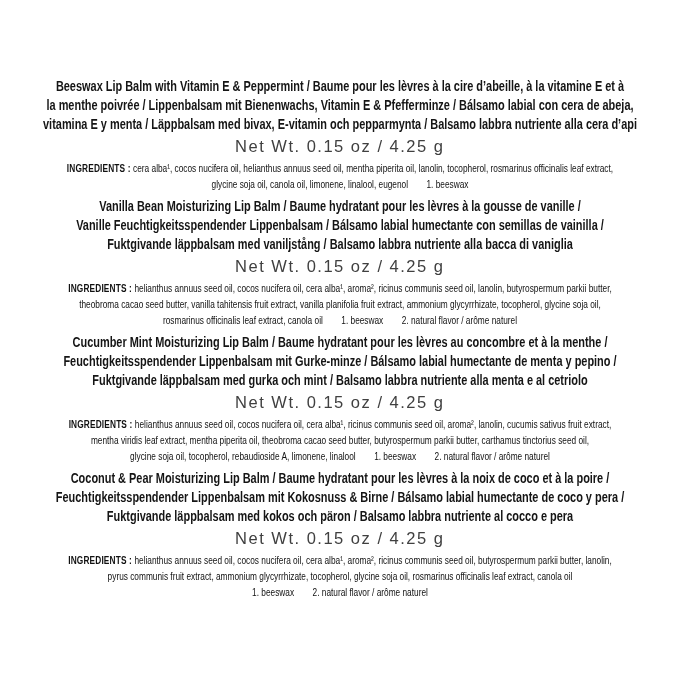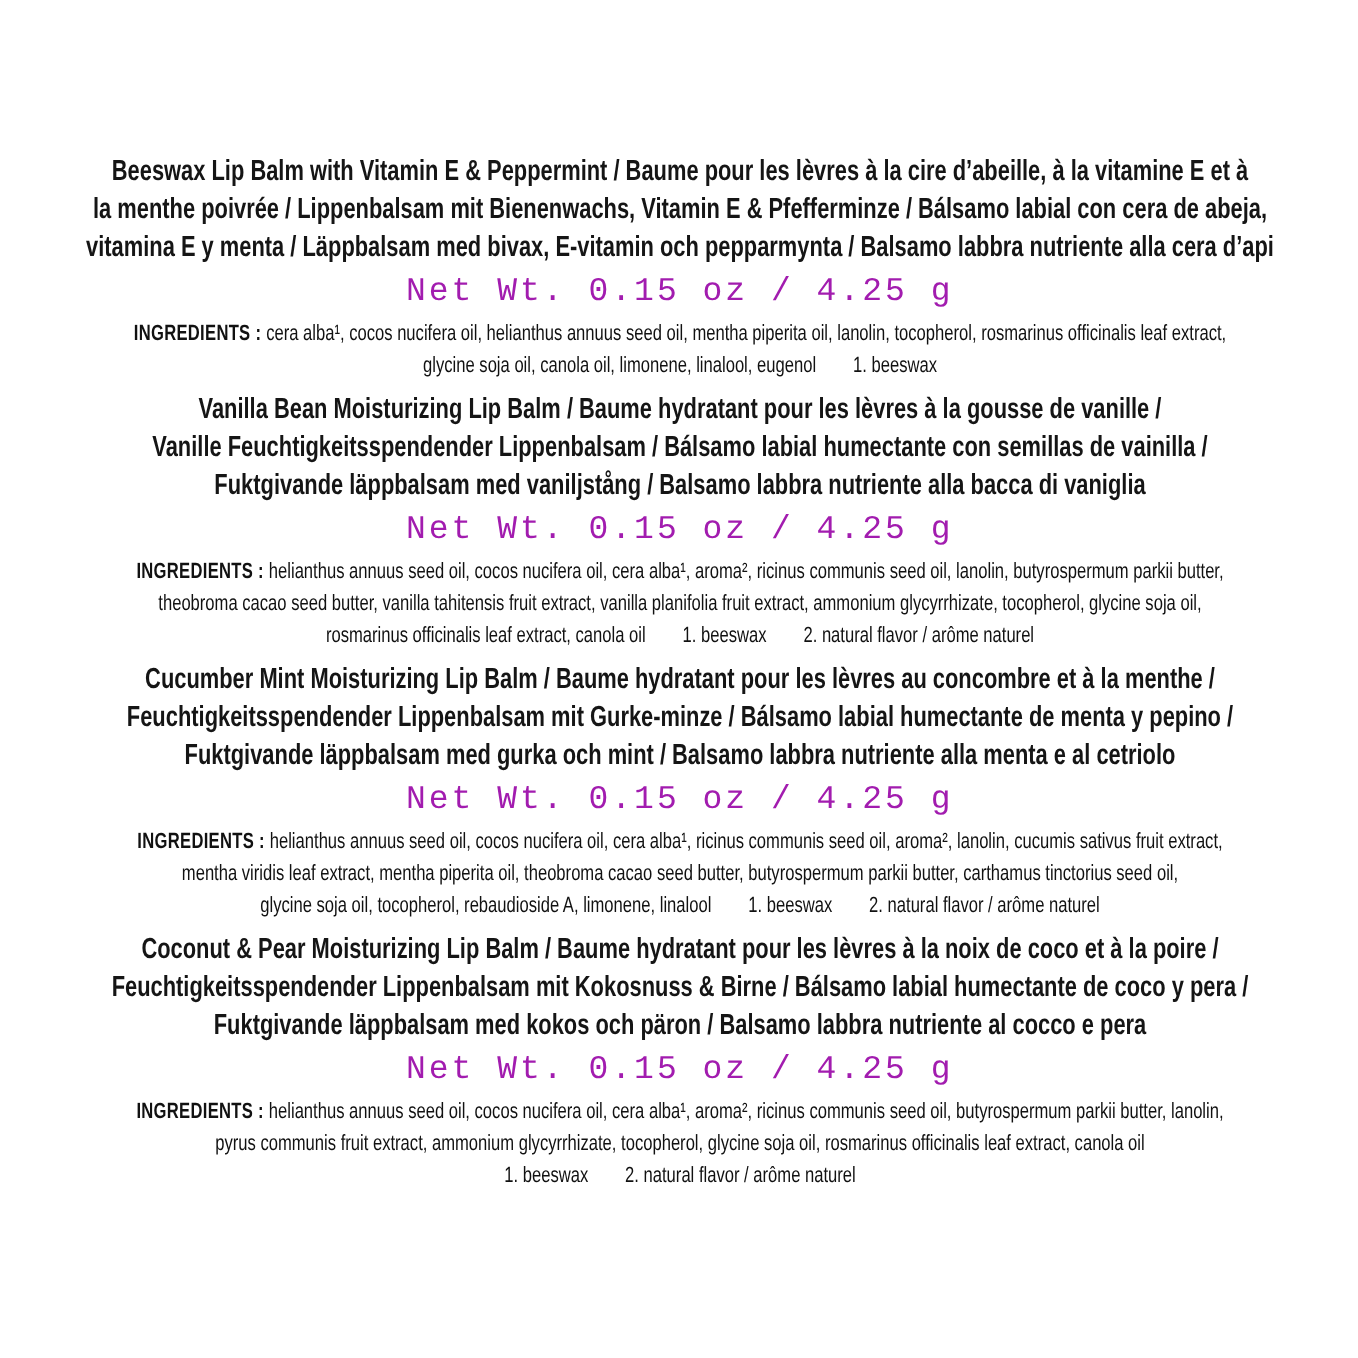--- a/index.html
+++ b/index.html
@@ -37,25 +37,25 @@
     white-space: pre;
   }
   .netwt {
     line-height: 24px;
     margin: 0 0 1px 0;
   }
   .netwt-inner {
     display: inline-block;
     transform: scaleX(1.326);
     transform-origin: center center;
-    font-family: Liberation Mono, monospace;
+    font-family: Liberation Sans, sans-serif;
     font-weight: 300;
     font-size: 16.5px;
     letter-spacing: 1.5px;
-    color: #a21caf;
+    color: #404040;
   }
   .ing-line {
     font-family: "Liberation Sans", sans-serif;
     font-size: 11px;
     line-height: 16px;
     color: #111111;
     white-space: pre;
   }
   .ing-label {
     font-weight: bold;

